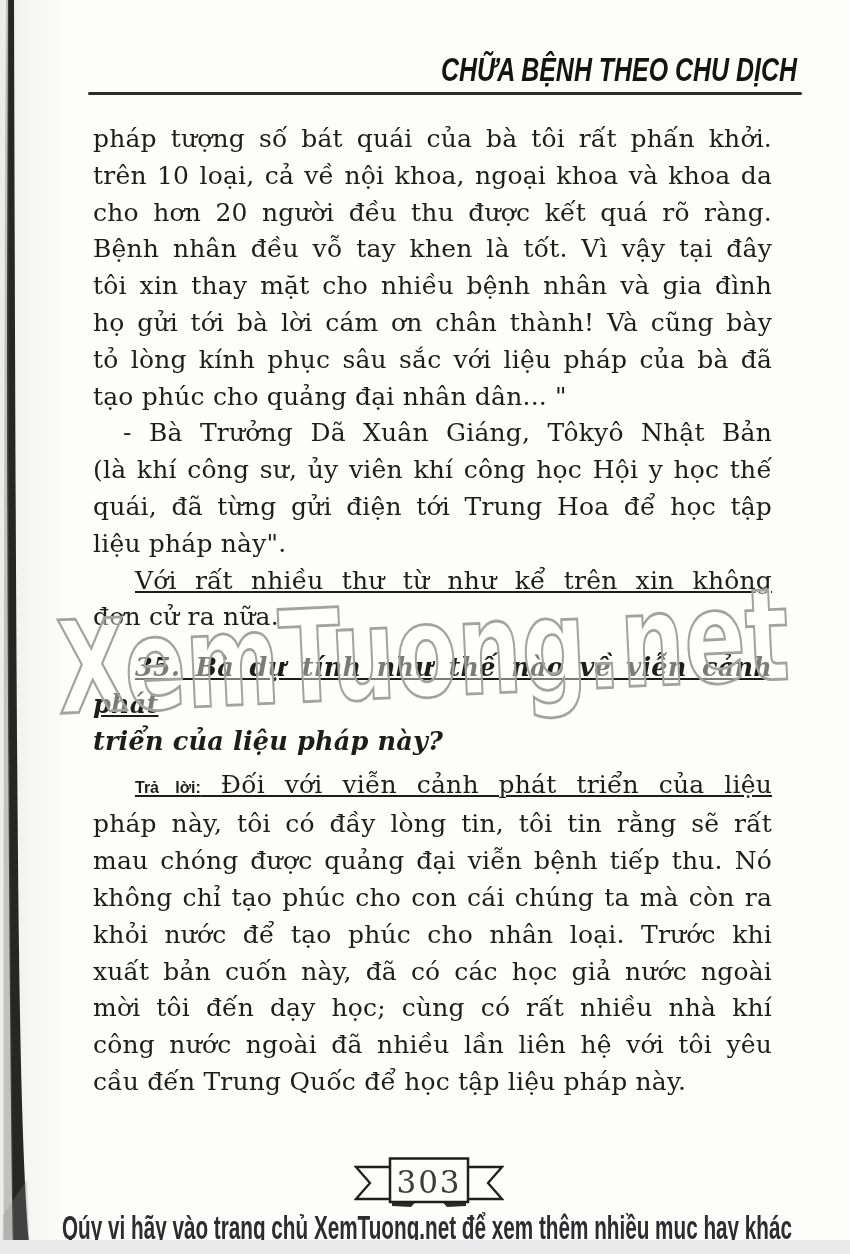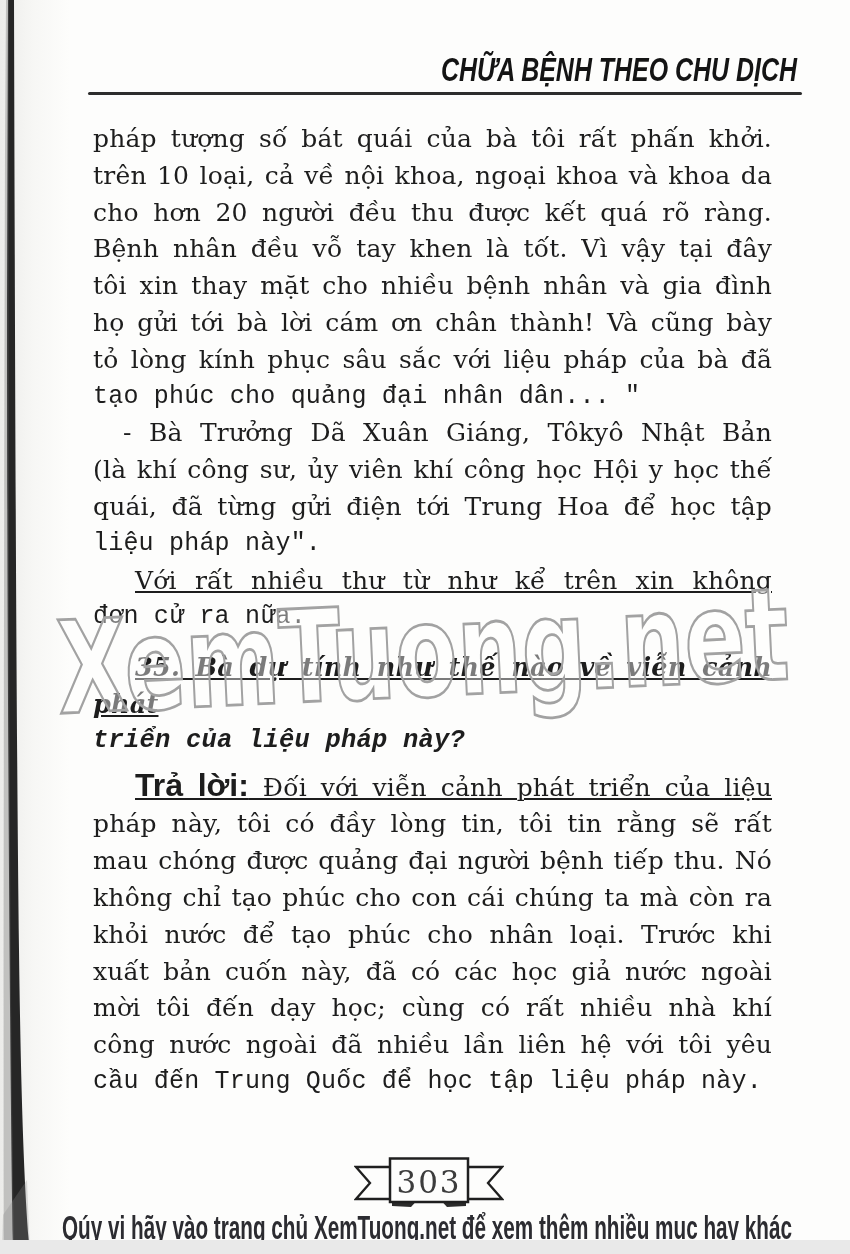--- a/index.html
+++ b/index.html
@@ -20,30 +20,30 @@
     background:#1b1b1b; border-radius:2px; opacity:.92;
   }
   
   .content {
     position:absolute; left:93px; top:121px; width:679px;
     font-size:25px; line-height:36.8px; color:#1d1d1d;
     letter-spacing:.2px;
   }
   .para { margin:0; }
   .line { text-align:justify; text-align-last:justify; }
-  .line.last { text-align-last:left;font-family:Liberation Mono, monospace; }
+  .line.last { text-align-last:left; }
   .para.ind-sm .line.first { text-indent:30px; }
   .para.ind-md .line.first { text-indent:42px;text-decoration:underline; }
   .para.question {
     margin-top:13px; margin-bottom:7px;
     font-weight:bold; font-style:italic; font-size:25.5px;
   }
   .ans-label {
     font-family:"Liberation Sans", sans-serif; font-style:normal;
-    font-weight:700; font-size:32px; letter-spacing:0;
+    font-weight:700; font-size:16px; letter-spacing:0;
   }
   
   .watermark-svg { position:absolute; left:28px; top:528px; transform:rotate(-2.7deg); transform-origin:50% 50%; pointer-events:none; }
   
   .ribbon-svg { position:absolute; left:354px; top:1155px; }
   
   .footer-svg { position:absolute; left:55px; top:1206px; }
 </style>
 </head>
 <body>
@@ -84,21 +84,21 @@
         <div class="line first">Với rất nhiều thư từ như kể trên xin không</div>
         <div class="line last">đơn cử ra nữa.</div>
       </div>
       <div class="para ind-md question">
         <div class="line first">35. Bà dự tính như thế nào về viễn cảnh phát</div>
         <div class="line last">triển của liệu pháp này?</div>
       </div>
       <div class="para ind-md">
         <div class="line first"><b class="ans-label">Trả lời:</b> Đối với viễn cảnh phát triển của liệu</div>
         <div class="line">pháp này, tôi có đầy lòng tin, tôi tin rằng sẽ rất</div>
-        <div class="line">mau chóng được quảng đại người bệnh tiếp thu. Nó</div>
+        <div class="line">mau chóng được quảng đại viễn bệnh tiếp thu. Nó</div>
         <div class="line">không chỉ tạo phúc cho con cái chúng ta mà còn ra</div>
         <div class="line">khỏi nước để tạo phúc cho nhân loại. Trước khi</div>
         <div class="line">xuất bản cuốn này, đã có các học giả nước ngoài</div>
         <div class="line">mời tôi đến dạy học; cùng có rất nhiều nhà khí</div>
         <div class="line">công nước ngoài đã nhiều lần liên hệ với tôi yêu</div>
         <div class="line last">cầu đến Trung Quốc để học tập liệu pháp này.</div>
       </div>
     </main>
 
   <svg class="watermark-svg" width="794" height="210" viewBox="0 0 794 210" aria-hidden="true">

